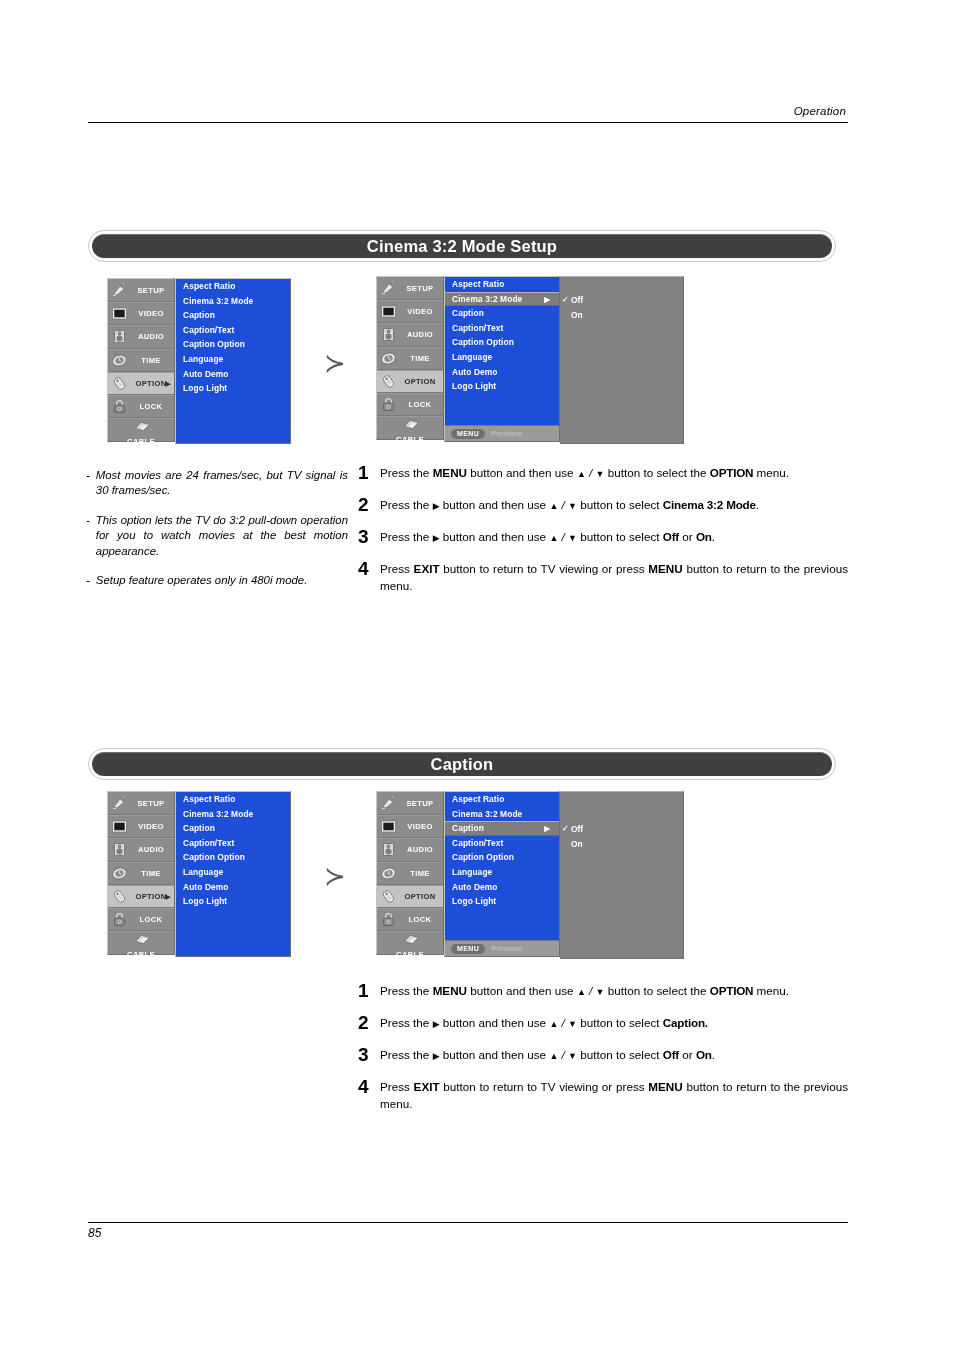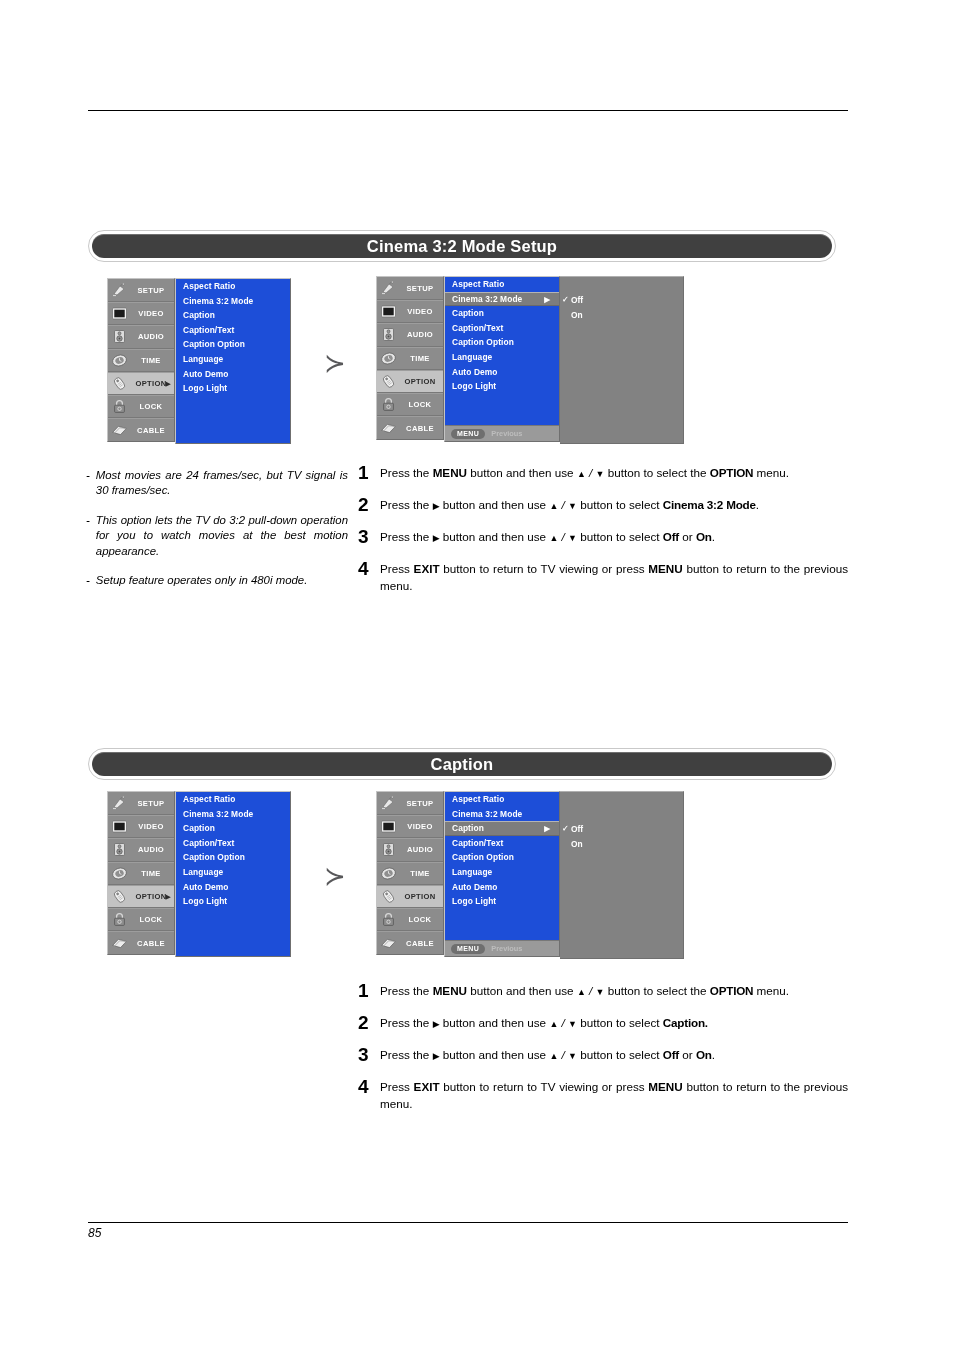--- a/index.html
+++ b/index.html
@@ -79,21 +79,21 @@
   .osd-side .srow {
     height:23.2px;
     display:flex; align-items:center;
     gap:3px;
     padding-left:3px;
     border-bottom:1px solid #787878;
     border-top:1px solid #9d9d9d;
     position:relative;
   }
   .osd-side .srow:first-child { border-top:none; }
-  .osd-side .srow:last-child { border-bottom:none; }
+  .osd-side .srow:last-child { border-bottom:none;flex-direction:column; }
   .osd-side .srow.active {
     background:#c3c3c3;
   }
   .osd-side .srow .slabel {
     flex:1;
     text-align:center;
     font-size:7.6px;
     font-weight:bold;
     color:#ffffff;
     letter-spacing:.35px;
@@ -217,20 +217,21 @@
     flex:1; font-size:11.7px; line-height:17px; text-align:justify;
   }
   .steps .step .body b { font-weight:bold; }
   .steps .step .body .tight { font-weight:bold; letter-spacing:-.2px; }
   .tri { font-size:9px; letter-spacing:0; }
 </style>
 </head>
 <body>
 
 <div class="page-header">
+  <div class="hdr-text">Operation</div>
   <div class="hdr-rule"></div>
 </div>
 
 <div class="title-pill" style="left:88px; top:230px;">
   <div class="pill-inner">
     <span class="pill-text">Cinema 3:2 Mode Setup</span>
   </div>
 </div>
 
 <div class="osd" id="osd1" style="left:107px; top:278px;">

